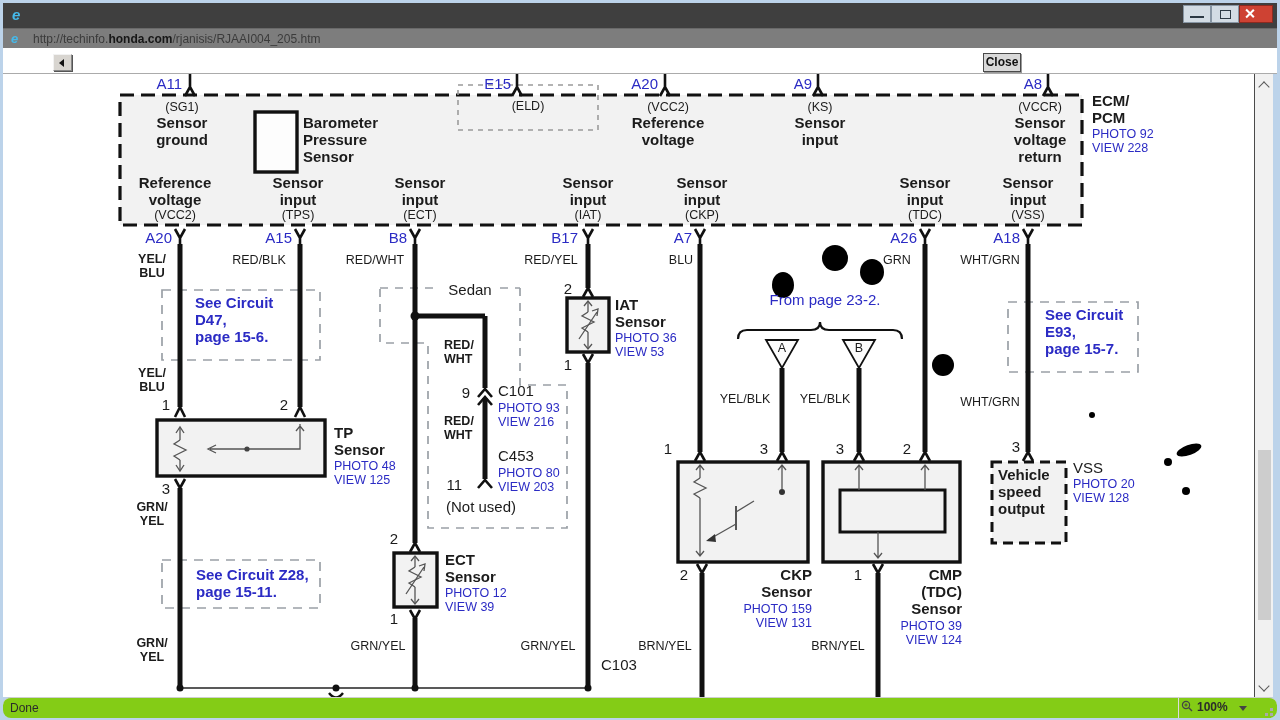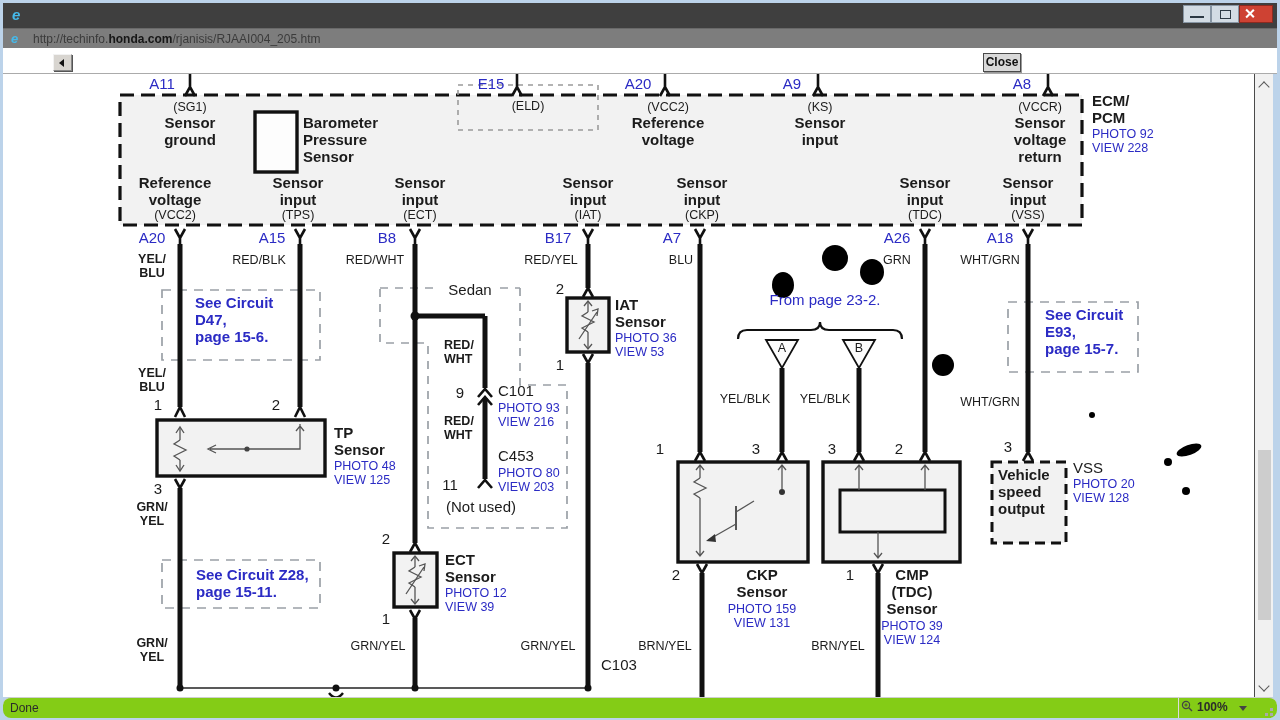--- a/index.html
+++ b/index.html
@@ -33,21 +33,21 @@
   .status-text{position:absolute;left:7px;top:3px;font-size:12px;color:#2b2b2b;}
   .zoomcluster{position:absolute;right:30px;top:2px;font-size:12px;color:#2b2b2b;font-weight:bold;}
   .vsep{position:absolute;right:98px;top:0;width:1px;height:20px;background:#dcdcdc;}
   .grip{position:absolute;right:4px;top:10px;width:3px;height:3px;background:#a9a9a9;box-shadow:-5px 5px 0 #a9a9a9,0 5px 0 #a9a9a9;}
   
   .dg{position:absolute;font-size:15px;line-height:17px;color:#1b1b1b;z-index:3;}
   .sm{font-size:12.5px;line-height:14px;}
   .blue{color:#2b2bc4;}
   .pre{white-space:pre-line;font-weight:bold;}
   .ctr{text-align:center;}
-  .rt{text-align:center;}
+  .rt{text-align:right;}
   svg.diagram{position:absolute;left:0;top:0;z-index:2;pointer-events:none;}
 </style>
 </head>
 <body>
 
 <div class="content"></div>
 
 <svg class="diagram" width="1280" height="720" viewBox="0 0 1280 720">
 
   <rect x="120" y="95" width="962" height="130" fill="#f2f2f2" stroke="#111" stroke-width="3.2" stroke-dasharray="14 7"></rect>
@@ -176,21 +176,21 @@
     <circle cx="1186" cy="491" r="4"></circle>
   </g>
 </svg>
 
 <div class="dg blue rt" style="left:142px;top:75px;width:40px">A11</div>
 <div class="dg blue rt" style="left:471px;top:75px;width:40px">E15</div>
 <div class="dg blue rt" style="left:618px;top:75px;width:40px">A20</div>
 <div class="dg blue rt" style="left:772px;top:75px;width:40px">A9</div>
 <div class="dg blue rt" style="left:1002px;top:75px;width:40px">A8</div>
 
-<div class="dg ctr" style="left:140px;top:100px;width:100px">
+<div class="dg ctr" style="left:132px;top:100px;width:100px">
   <div class="sm">(SG1)</div>
   <div class="pre">Sensor
 ground</div>
 </div>
 <div class="dg pre" style="left:303px;top:114px">Barometer
 Pressure
 Sensor</div>
 <div class="dg sm ctr" style="left:478px;top:99px;width:100px">(ELD)</div>
 <div class="dg ctr" style="left:618px;top:100px;width:100px">
   <div class="sm">(VCC2)</div>

